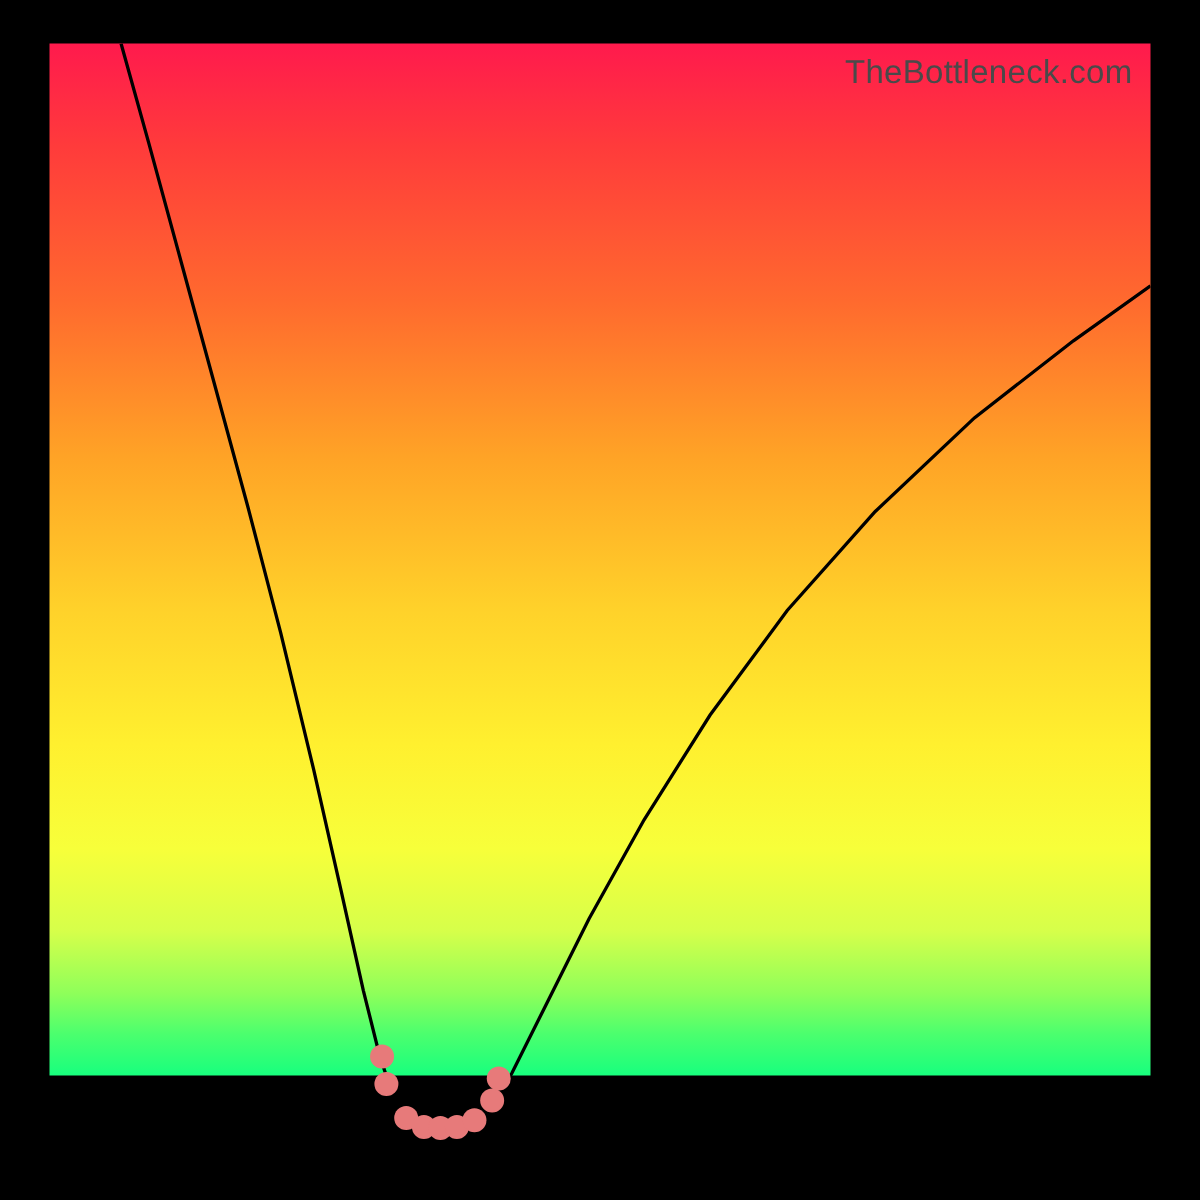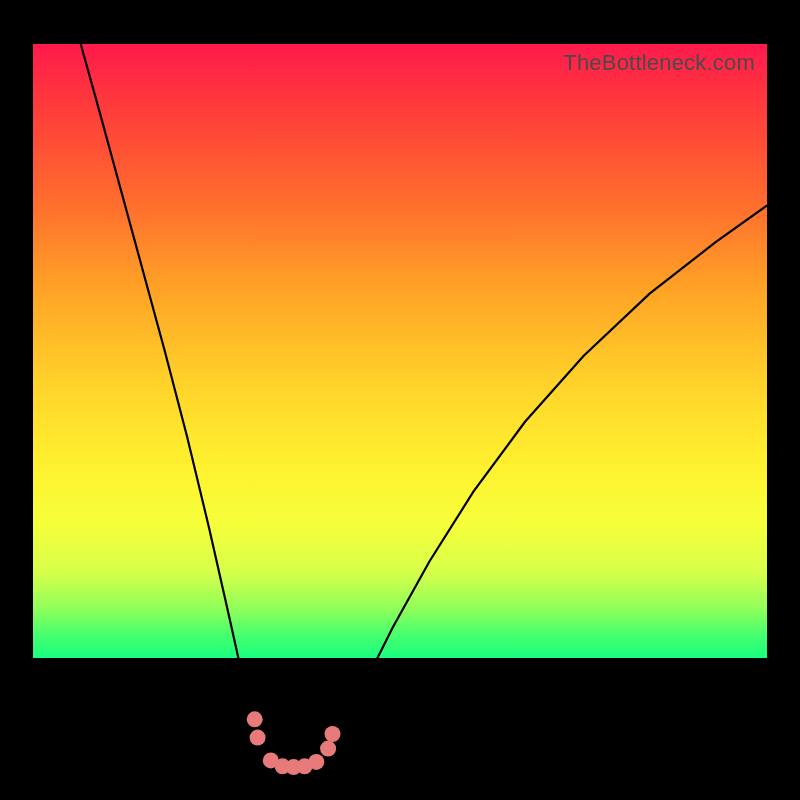--- a/index.html
+++ b/index.html
@@ -12,23 +12,23 @@
   }
   .outer {
     position: relative;
     width: 800px;
     height: 800px;
     background: #000;
   }
   .plot {
     position: absolute;
     left: 33px;
-    top: 44px;
+    top: 29px;
     width: 734px;
-    height: 614px;
+    height: 688px;
     background: linear-gradient(to bottom,
       #ff1a4d 0%,
       #ff3b3b 10%,
       #ff6a2e 25%,
       #ffa326 40%,
       #ffd22a 55%,
       #fff02f 68%,
       #f7ff3a 78%,
       #d6ff4a 86%,
       #8fff5a 92%,

